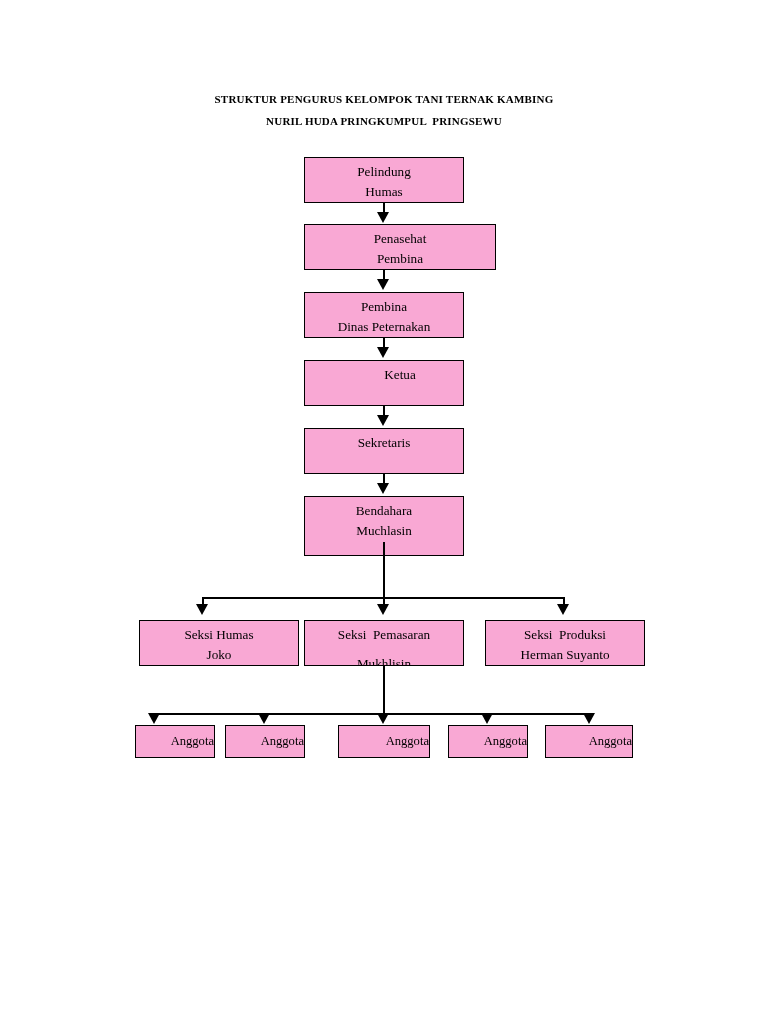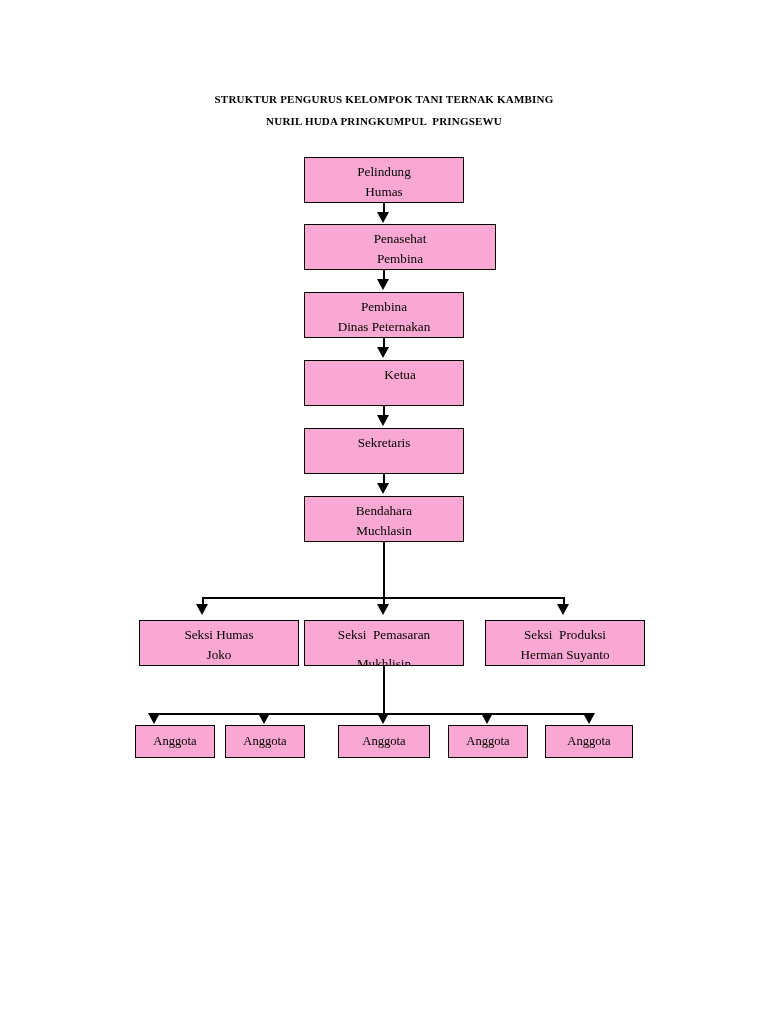--- a/index.html
+++ b/index.html
@@ -62,21 +62,21 @@
     white-space: pre;
   }
 
   
   .node.clip .inner { padding-top: 5px; }
 
   .node.small {
     font-size: 12.6px;
     line-height: 18px;
   }
-  .node.small .inner { padding-top: 6px; }
+  .node.small .inner { padding-top: 6px; text-align: right; }
 
   
   .vline {
     position: absolute;
     width: 1.6px;
     background: #000000;
   }
   .hline {
     position: absolute;
     height: 1.6px;
@@ -143,21 +143,21 @@
 
   <div class="node" style="left:304px; top:428px; width:160px; height:46px;">
     <span class="inner">
       <span class="l1">Sekretaris</span>
     </span>
   </div>
 
   <div class="vline" style="left:383px; top:474px; height:11px;"></div>
   <div class="arrow" style="left:377px; top:483px;"></div>
 
-  <div class="node" style="left:304px; top:496px; width:160px; height:46px;">
+  <div class="node" style="left:304px; top:496px; width:160px; height:60px;">
     <span class="inner">
       <span class="l1">Bendahara</span>
       <span class="l2">Muchlasin</span>
     </span>
   </div>
 
   <div class="vline" style="left:383px; top:542px; height:56px;"></div>
 
   <div class="hline" style="left:203px; top:597px; width:361px;"></div>
 

